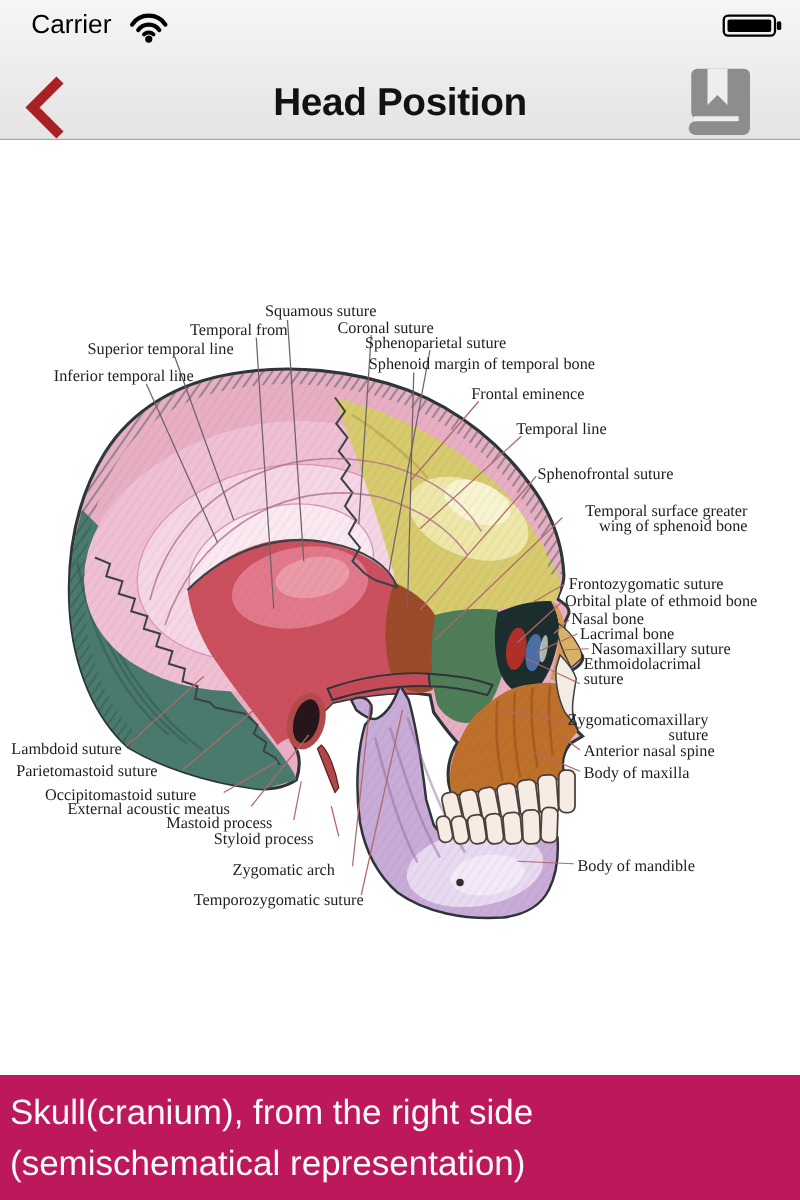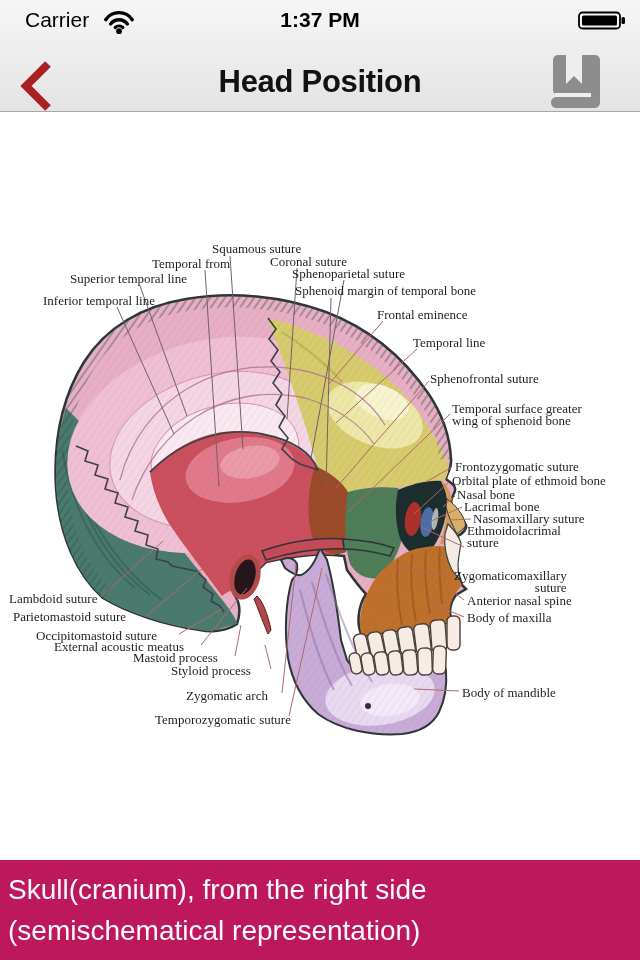--- a/index.html
+++ b/index.html
@@ -43,21 +43,20 @@
           <path d="M 110.6,24.0 A 10.5,10.5 0 0 1 127.4,24.0" fill="none" stroke="#000" stroke-width="3.4" stroke-linecap="round"></path>
           <path d="M 115.2,27.5 A 5.5,5.5 0 0 1 122.8,27.5" fill="none" stroke="#000" stroke-width="3.2" stroke-linecap="round"></path>
           <circle cx="119" cy="31.2" r="2.9" fill="#000"></circle>
         </g>
         <g>
           <rect x="579" y="12.5" width="41" height="16" rx="3.5" fill="none" stroke="#000" stroke-width="1.8"></rect>
           <rect x="582" y="15.5" width="35" height="10" rx="1.5" fill="#000"></rect>
           <rect x="621.5" y="17" width="3.5" height="7" rx="1.5" fill="#000"></rect>
         </g>
       </svg>
-      <div class="time">1:37 PM</div>
     </div>
 
     <div class="navbar">
       <svg class="backbtn" width="50" height="55">
         <polyline points="38,6 16,28 38,50" fill="none" stroke="#a92123" stroke-width="8"></polyline>
       </svg>
       <div class="navtitle">Head Position</div>
       <svg class="bookmarkbtn" width="72" height="66">
         <g>
           <rect x="13" y="3" width="47" height="40" rx="5" fill="#8d8d8d"></rect>
@@ -243,21 +242,21 @@
     <div class="lbl" style="left:212px;top:113px">Squamous suture</div>
     <div class="lbl" style="left:152px;top:128px">Temporal from</div>
     <div class="lbl" style="left:270px;top:126px">Coronal suture</div>
     <div class="lbl" style="left:70px;top:143px">Superior temporal line</div>
     <div class="lbl" style="left:292px;top:138px">Sphenoparietal suture</div>
     <div class="lbl" style="left:43px;top:165px">Inferior temporal line</div>
     <div class="lbl" style="left:295px;top:155px">Sphenoid margin of temporal bone</div>
     <div class="lbl" style="left:377px;top:179px">Frontal eminence</div>
     <div class="lbl" style="left:413px;top:207px">Temporal line</div>
     <div class="lbl" style="left:430px;top:243px">Sphenofrontal suture</div>
-    <div class="lbl" style="left:452px;top:273px;width:146px;text-align:left">Temporal surface greater
+    <div class="lbl" style="left:452px;top:273px;width:146px;text-align:right">Temporal surface greater
 wing of sphenoid bone</div>
     <div class="lbl" style="left:455px;top:331px">Frontozygomatic suture</div>
     <div class="lbl" style="left:452px;top:345px">Orbital plate of ethmoid bone</div>
     <div class="lbl" style="left:457px;top:359px">Nasal bone</div>
     <div class="lbl" style="left:464px;top:371px">Lacrimal bone</div>
     <div class="lbl" style="left:473px;top:383px">Nasomaxillary suture</div>
     <div class="lbl" style="left:467px;top:395px;width:107px;text-align:left">Ethmoidolacrimal
 suture</div>
     <div class="lbl" style="left:454px;top:440px">Zygomaticomaxillary
 suture</div>

